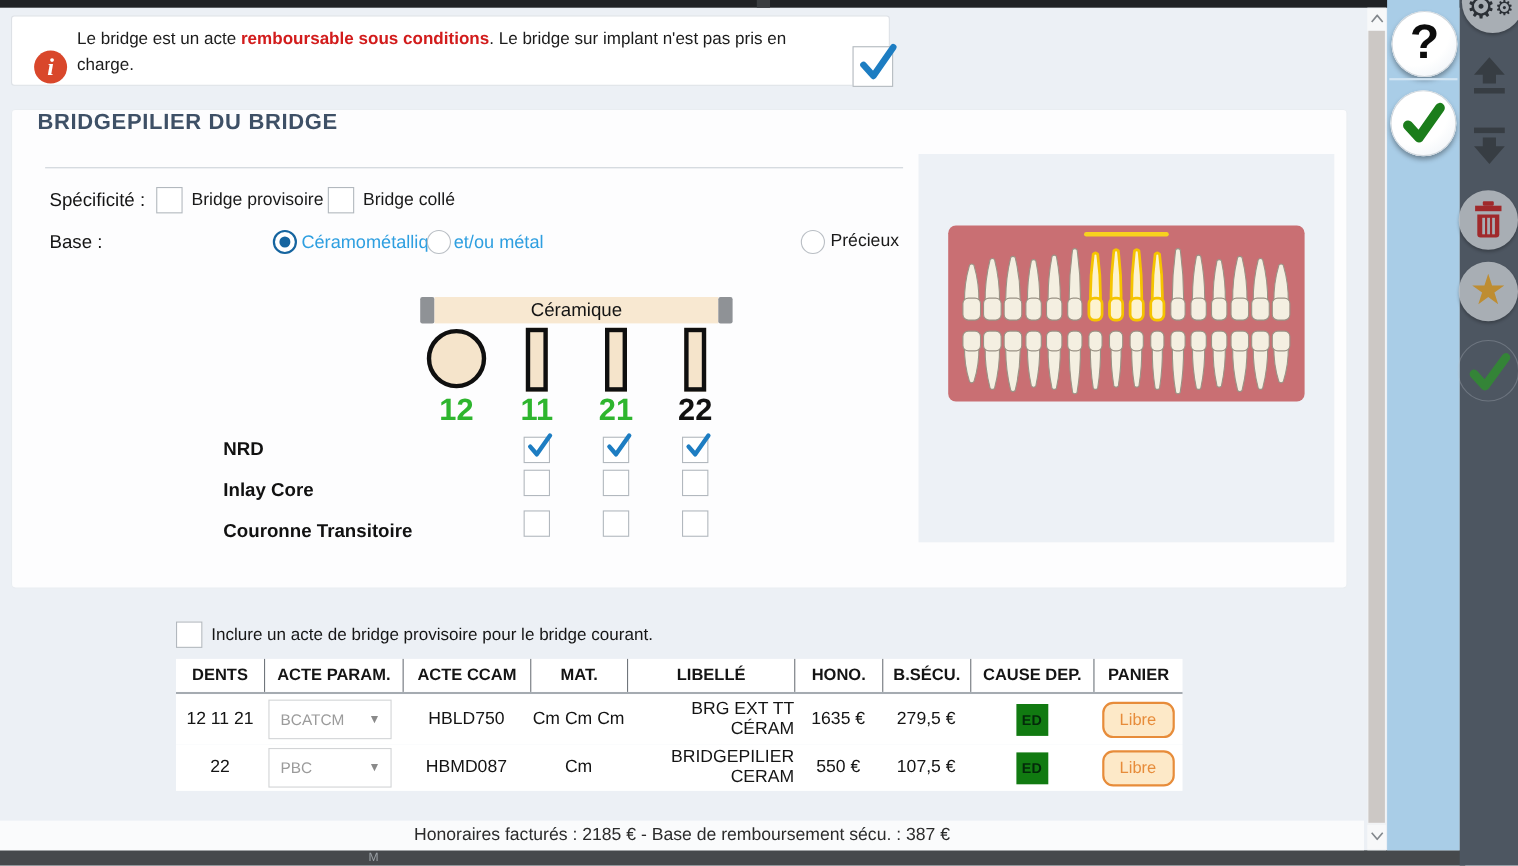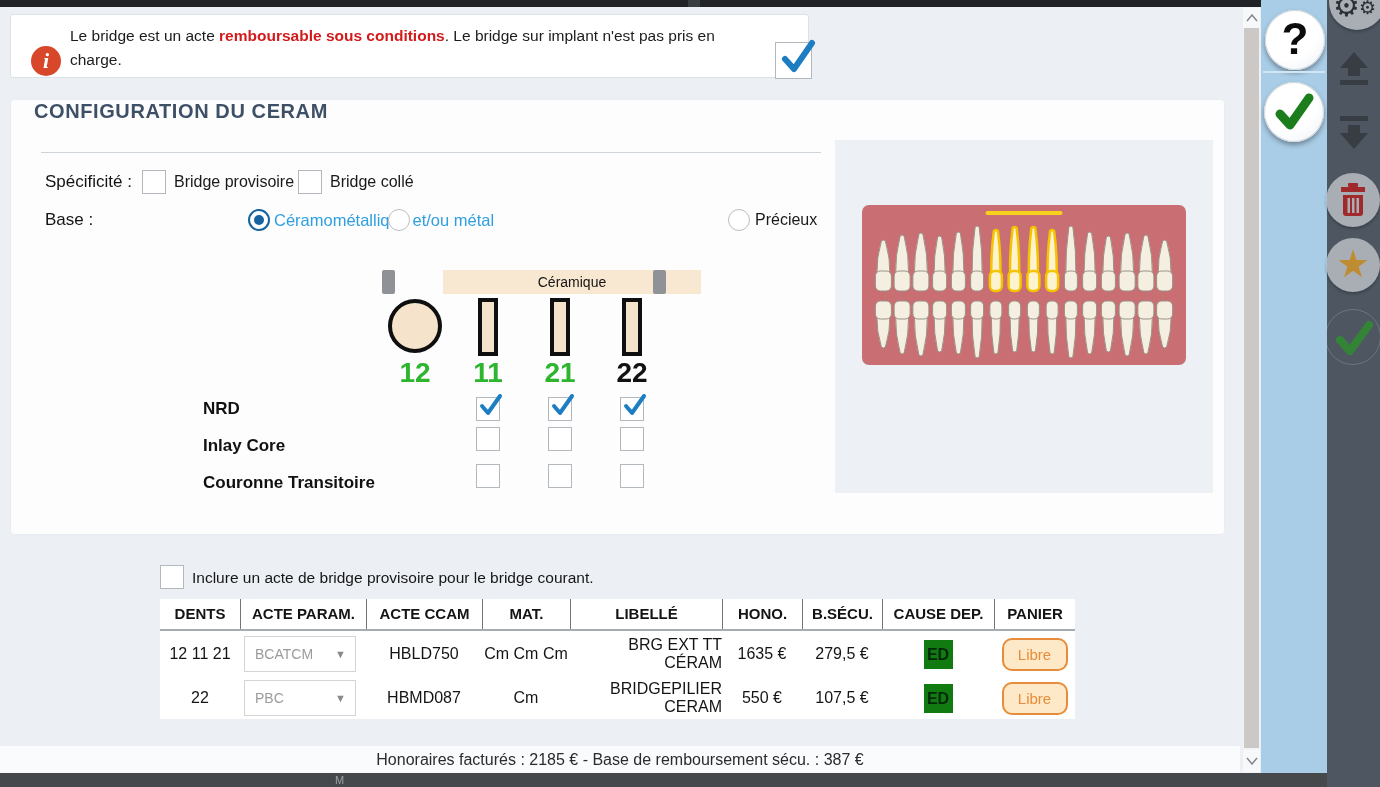--- a/index.html
+++ b/index.html
@@ -37,21 +37,21 @@
   
   .card { left:10px; top:99px; width:1215px; height:436px; background:#fdfdfe; border-radius:4px; border:1px solid #e9edf1; }
   .card-title { left:23px; top:0px; font-size:20px; font-weight:bold; letter-spacing:0.6px; color:#3e5066; }
   .h-divider { left:30px; top:52px; width:780px; height:1px; background:#cdd3d9; }
   .lbl { font-size:17px; color:#141414; }
   .opt-label { font-size:16px; color:#1a1a1a; }
   .blue-label { color:#2e9fe0; }
 
   
   .slider-handle { width:13px; height:24px; background:#8f9296; border-radius:2px; }
-  .slider-track { width:258px; height:24px; background:#f8e8d1; text-align:center; font-size:14px; line-height:24px; color:#141414;margin-left:48px; }
+  .slider-track { width:258px; height:24px; background:#f8e8d1; text-align:center; font-size:17px; line-height:24px; color:#141414; }
 
   
   .tooth-circle { width:54px; height:54px; border-radius:50%; border:4px solid #0f0f0f; background:#f5e4cb; }
   .tooth-bar { width:20px; height:58px; border:4px solid #0f0f0f; background:#f5e4cb; }
   .tooth-num { font-size:28px; font-weight:600; text-align:center; width:48px; }
 
   .row-lbl { font-size:17px; font-weight:600; color:#111; }
 
   
   .pos-panel { left:835px; top:140px; width:378px; height:353px; background:#edf1f6; }
@@ -63,21 +63,21 @@
   .table { left:160px; top:599px; width:915px; }
   .thead { display:grid; grid-template-columns:80px 126px 116px 88px 152px 80px 80px 112px 81px; border-bottom:2px solid #a5abb1; }
   .th { background:#fff; height:30px; line-height:30px; text-align:center; font-size:15px; font-weight:600; color:#141414; border-left:1px solid #70767c; }
   .th:first-child { border-left:none; }
   .trow { display:grid; grid-template-columns:80px 126px 116px 88px 152px 80px 80px 112px 81px; background:#fff; align-items:center; }
   .trow1 { height:46px; } .trow2 { height:42px; }
   .td { font-size:16px; color:#141414; text-align:center; }
   .td-left { text-align:right; padding-left:8px; }
   .select { position:relative; width:112px; height:36px; margin-left:4px; background:#fff; border:1px solid #d2d4d6; font-size:14px; color:#9b9b9b; line-height:34px; padding-left:10px; text-align:left; }
   .select .chev { position:absolute; right:9px; top:0px; color:#8a8a8a; font-size:11px; }
-  .ed-badge { display:inline-block; width:29px; height:29px; background:#117a11; color:#04290a; font-size:16px; font-weight:bold; line-height:29px; text-align:center; }
+  .ed-badge { display:inline-block; width:29px; height:29px; background:#117a11; color:#04290a; font-size:13px; font-weight:bold; line-height:29px; text-align:center; }
   .libre-btn { display:inline-block; width:66px; height:33px; background:#fde9c8; border:2px solid #e78c3a; border-radius:10px; color:#e78c3a; font-size:15px; line-height:29px; text-align:center; }
 
   .footer-bar { left:0px; top:746px; width:1240px; height:27px; background:#fafbfc; text-align:center; font-size:16px; color:#2b2b2b; line-height:27px; }
 
   
   .sb-track { left:1243px; top:7px; width:17px; height:766px; background:#f1f3f5; }
   .sb-btn { left:1243px; width:17px; background:#f7f8f9; color:#83888d; text-align:center; font-size:11px; }
   .sb-thumb { left:1244px; top:28px; width:15px; height:720px; background:#ccc8c5; }
 
   
@@ -110,21 +110,21 @@
     <span>Le bridge est un acte </span><span class="banner-strong">remboursable sous conditions</span><span>. Le bridge sur implant n'est pas pris en charge.</span><br>
   </div>
   <div class="abs cb cb-lg on">
     <svg width="40" height="40" viewBox="0 0 40 40">
         <path d="M7 22 L16 32 L34 6" fill="none" stroke="#1d7dc2" stroke-width="6" stroke-linecap="round" stroke-linejoin="round"></path>
       </svg>
   </div>
 </div>
 
 <div class="abs card">
-  <div class="abs card-title">CONFIGURATION DU CERAM</div>
+  <div class="abs card-title">BRIDGEPILIER DU BRIDGE</div>
   <div class="abs h-divider"></div>
 
   <div class="abs lbl" style="left:34px;top:72px;">Spécificité :</div>
   <div class="abs cb cb-sm" style="left:131px;top:70px;">
     
   </div>
   <div class="abs opt-label" style="left:163px;top:73px;">Bridge provisoire</div>
   <div class="abs cb cb-sm" style="left:287px;top:70px;">
     
   </div>

